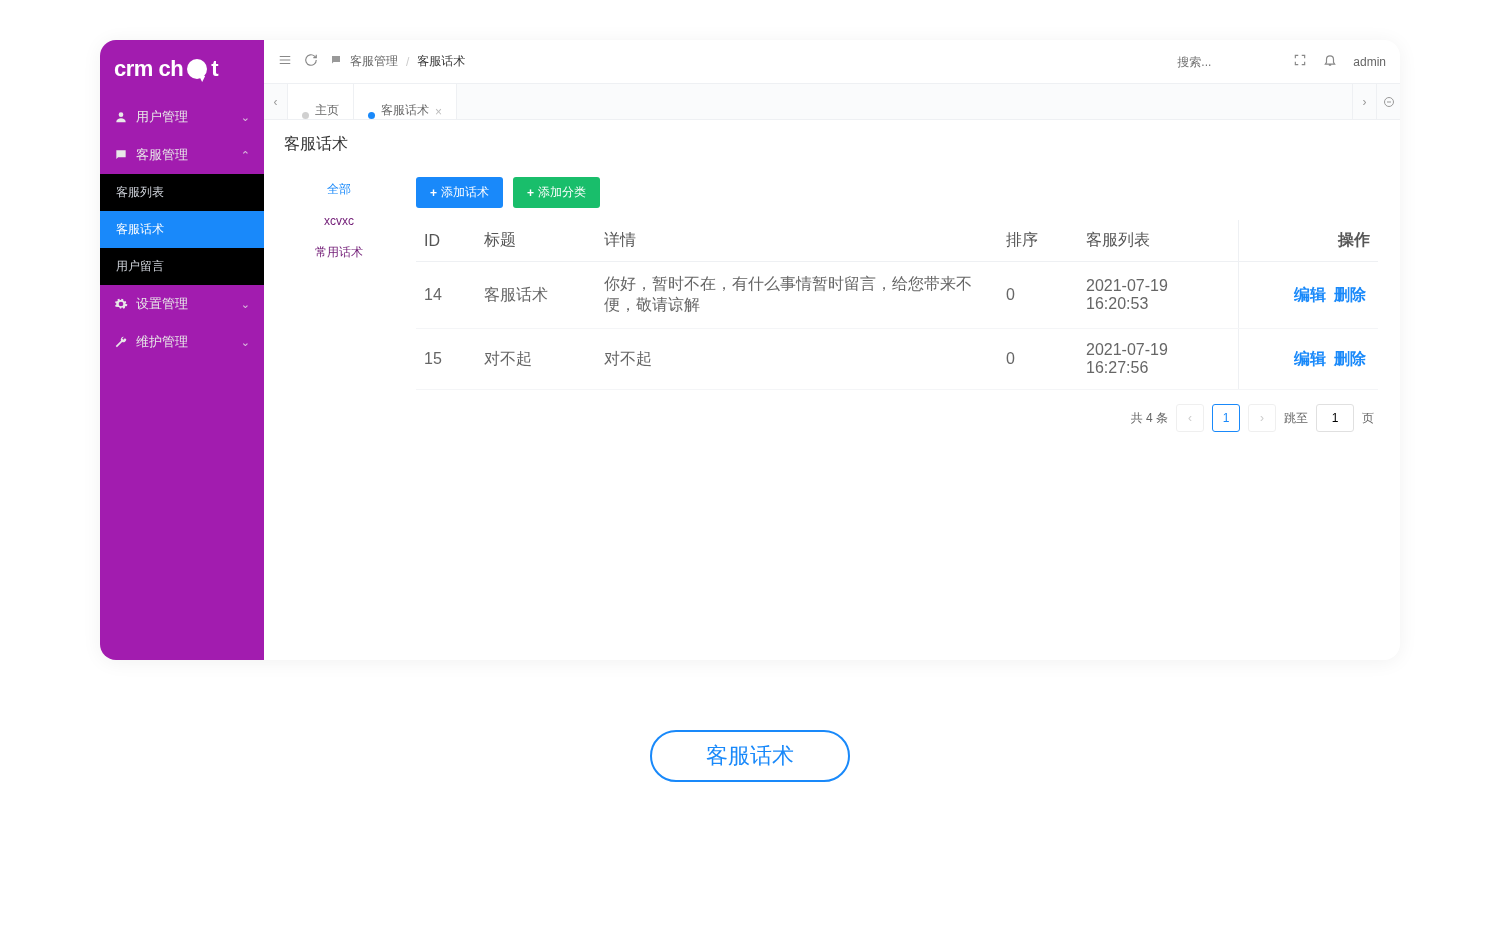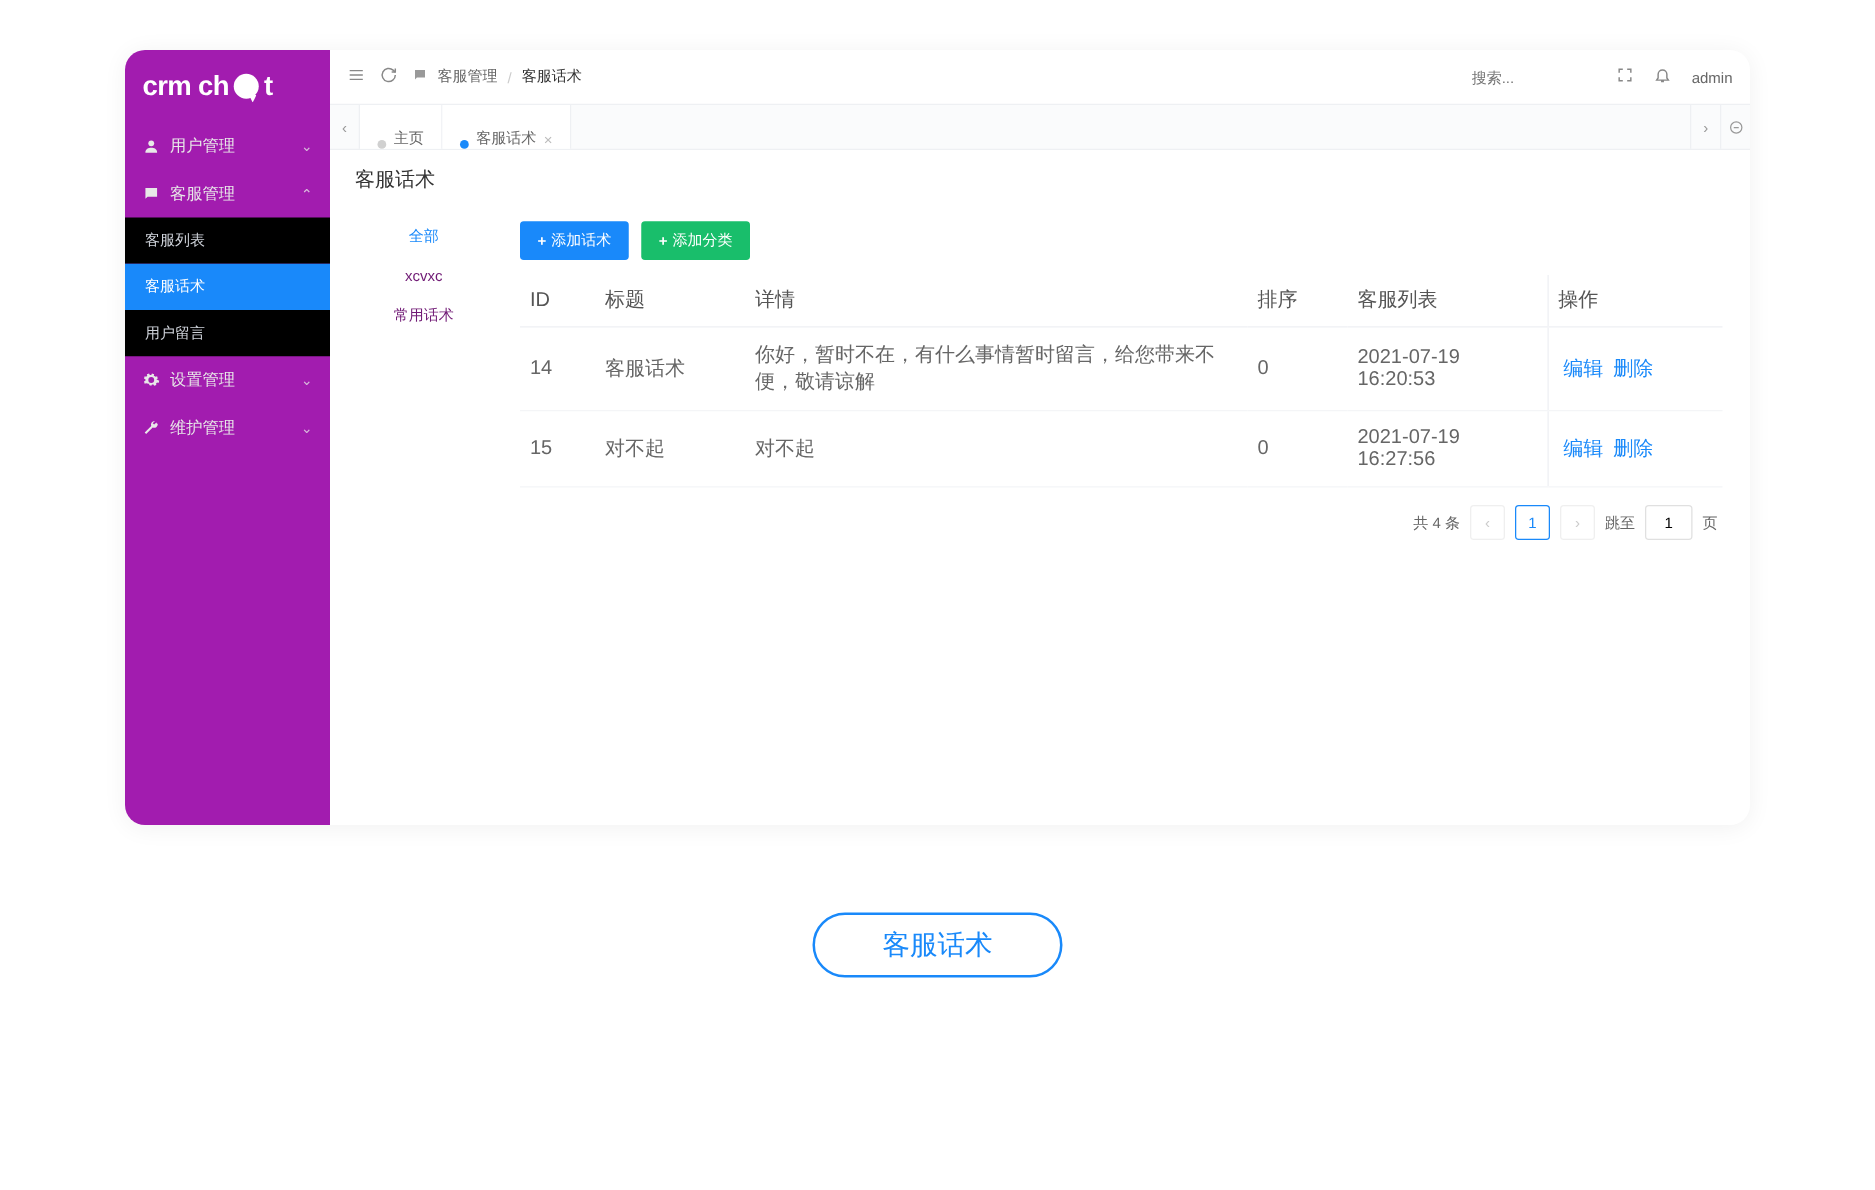--- a/index.html
+++ b/index.html
@@ -157,21 +157,21 @@
       color: #fff;
       cursor: pointer;
       border: none;
     }
     .btn-primary { background: #1989fa; }
     .btn-success { background: #19be6b; }
     .btn .plus { font-weight: 700; }
     
     table { width: 100%; border-collapse: collapse; font-size: 16px; }
     th { text-align: left; padding: 10px 8px; color: #555; font-weight: 500; border-bottom: 1px solid #eef0f3; }
-    th:last-child, td:last-child { text-align: left; }
+    th:last-child, td:last-child { text-align: right; font-weight: bold; }
     td { padding: 12px 8px; color: #666; border-bottom: 1px solid #f4f5f7; }
     .op-col { border-left: 1px solid #eef0f3; }
     .action-link { color: #1989fa; cursor: pointer; margin: 0 4px; }
     
     .pagination {
       display: flex;
       align-items: center;
       justify-content: flex-end;
       gap: 8px;
       padding: 14px 4px 4px;

